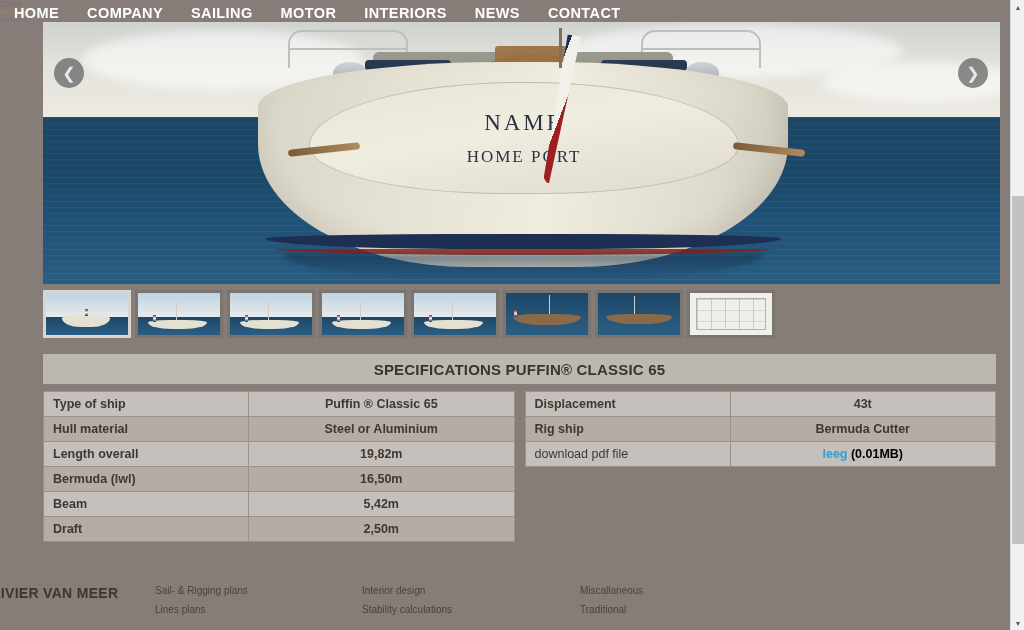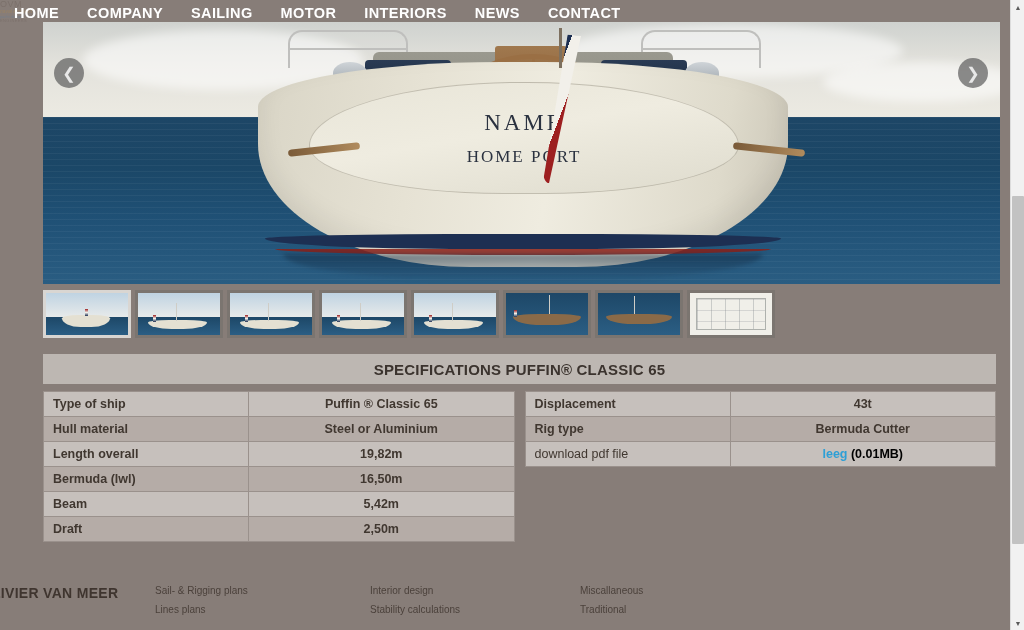--- a/index.html
+++ b/index.html
@@ -352,21 +352,21 @@
 
   
   .footer {
     position: absolute;
     left: 0; top: 560px;
     width: 1010px; height: 70px;
   }
   .footer-col { position: absolute; top: 25px; }
   .footer-col.c0 { left: -8px; }
   .footer-col.c1 { left: 155px; }
-  .footer-col.c2 { left: 370px; }
+  .footer-col.c2 { left: 362px; }
   .footer-col.c3 { left: 580px; }
   .footer-brand {
     font-size: 14px; font-weight: bold;
     color: #3f352f; letter-spacing: .3px; white-space: nowrap;
   }
   .footer-link {
     display: block;
     font-size: 10px;
     color: #4b413b;
     margin-bottom: 8px;
@@ -538,21 +538,21 @@
       </tbody>
     </table>
 
     <table class="spec-table">
       <tbody>
         <tr>
           <td class="key">Displacement</td>
           <td class="val">43t</td>
         </tr>
         <tr>
-          <td class="key">Rig type</td>
+          <td class="key">Rig ship</td>
           <td class="val">Bermuda Cutter</td>
         </tr>
         <tr class="plain">
           <td class="key">download pdf file</td>
           <td class="val"><span class="pdf-link">leeg</span><span class="pdf-size"> (0.01MB)</span></td>
         </tr>
       </tbody>
     </table>
   </div>
 

